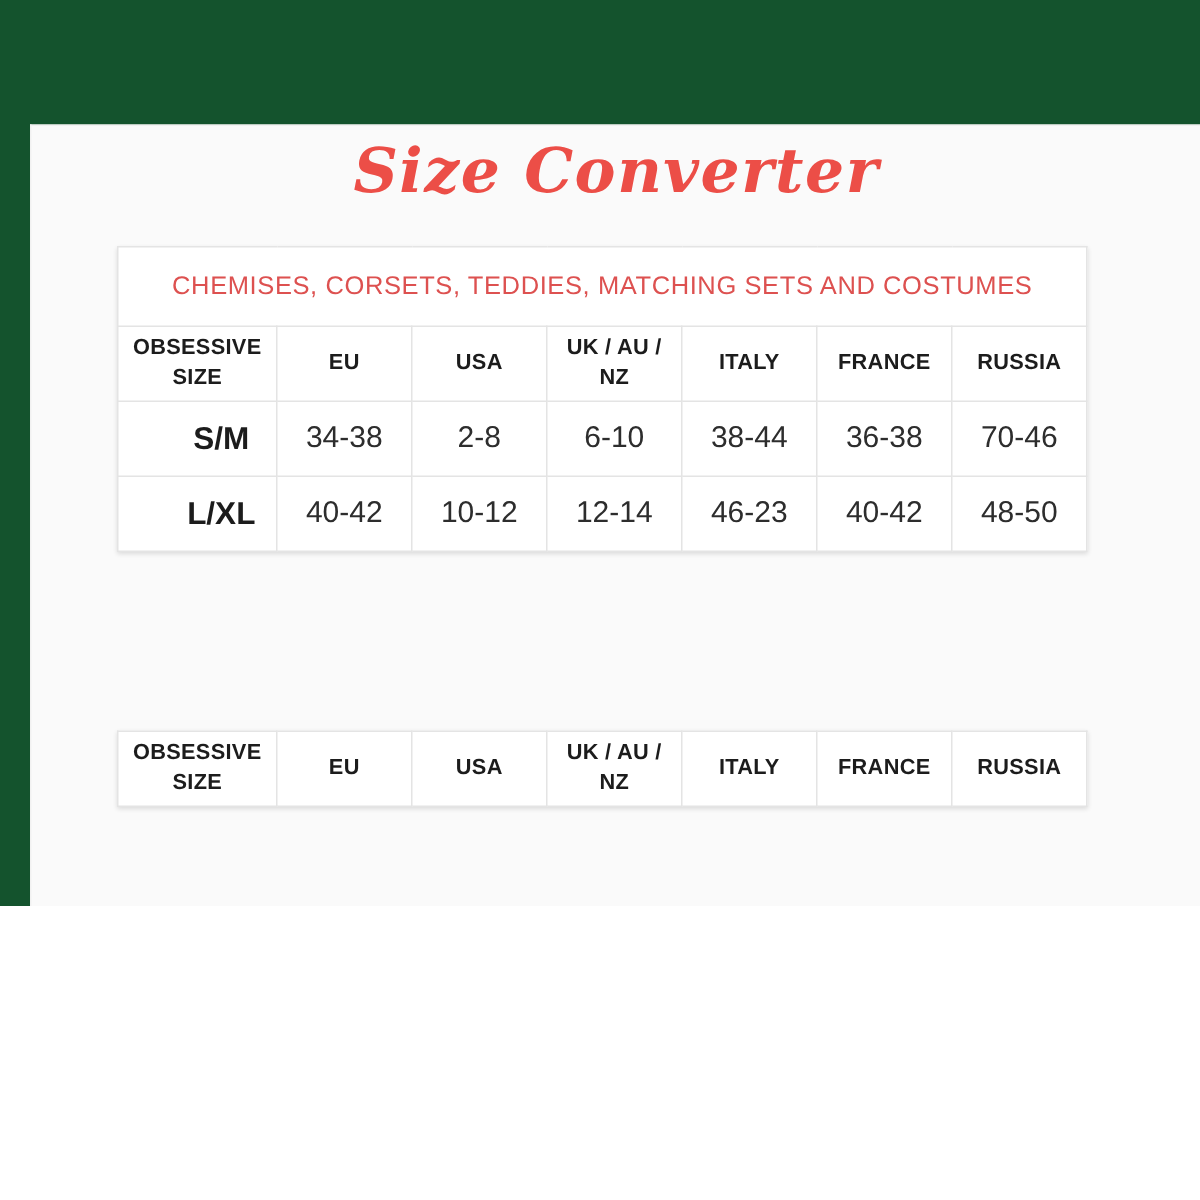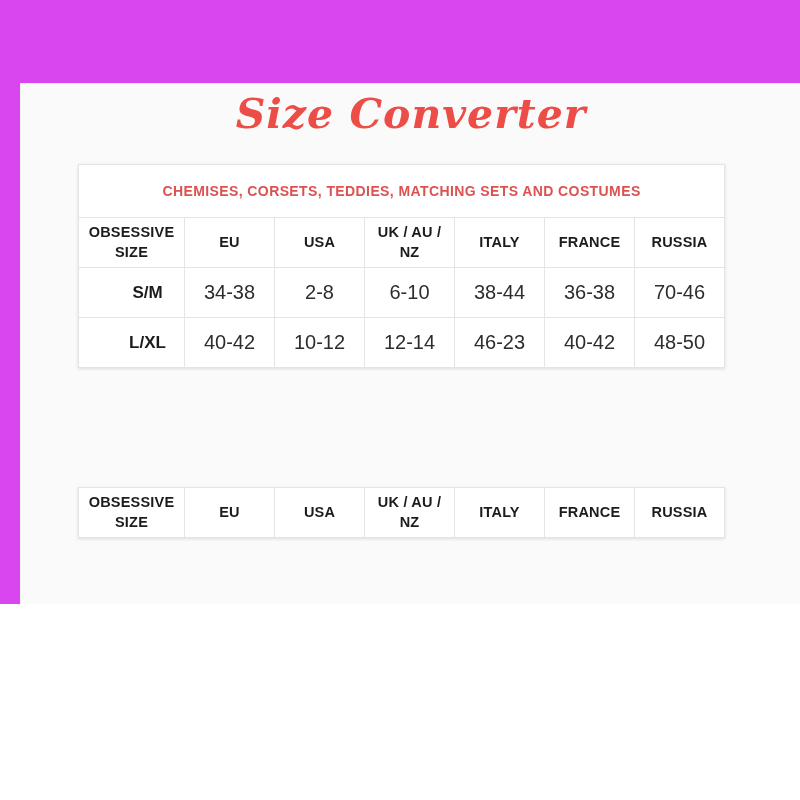--- a/index.html
+++ b/index.html
@@ -5,21 +5,21 @@
   html, body {
     margin: 0;
     padding: 0;
     background: #ffffff;
     font-family: "Liberation Sans", sans-serif;
   }
   .page {
     position: relative;
     width: 800px;
     height: 604px;
-    background: #d946ef;
+    background: #14532d;
     overflow: hidden;
   }
   
   .panel {
     position: absolute;
     left: 20px;
     top: 83px;
     width: 780px;
     height: 717px;
     background: #fafafa;
@@ -60,43 +60,43 @@
   th, td {
     border: 1px solid #e4e4e4;
     text-align: center;
     vertical-align: middle;
     padding: 0 8px;
     overflow: hidden;
   }
   tr.section-row th {
     height: 52px;
     color: #dd5150;
-    font-size: 14px;
-    font-weight: bold;
+    font-size: 17px;
+    font-weight: normal;
     letter-spacing: 0.4px;
     border-radius: 15px;
   }
   tr.cols-row th {
     height: 49px;
     color: #1c1c1c;
     font-size: 14.5px;
     font-weight: bold;
     letter-spacing: 0.2px;
     line-height: 1.35;
   }
   td {
     height: 49px;
     font-size: 20px;
     color: #2d2d2d;
     font-weight: normal;
   }
   td.rowlabel {
     font-weight: bold;
     color: #1c1c1c;
-    font-size: 17px;
+    font-size: 21px;
     padding-left: 40px;
   }
 </style>
 </head>
 <body>
 
 <div class="page">
   <div class="panel">
 
     <h1 class="title">Size Converter</h1>

